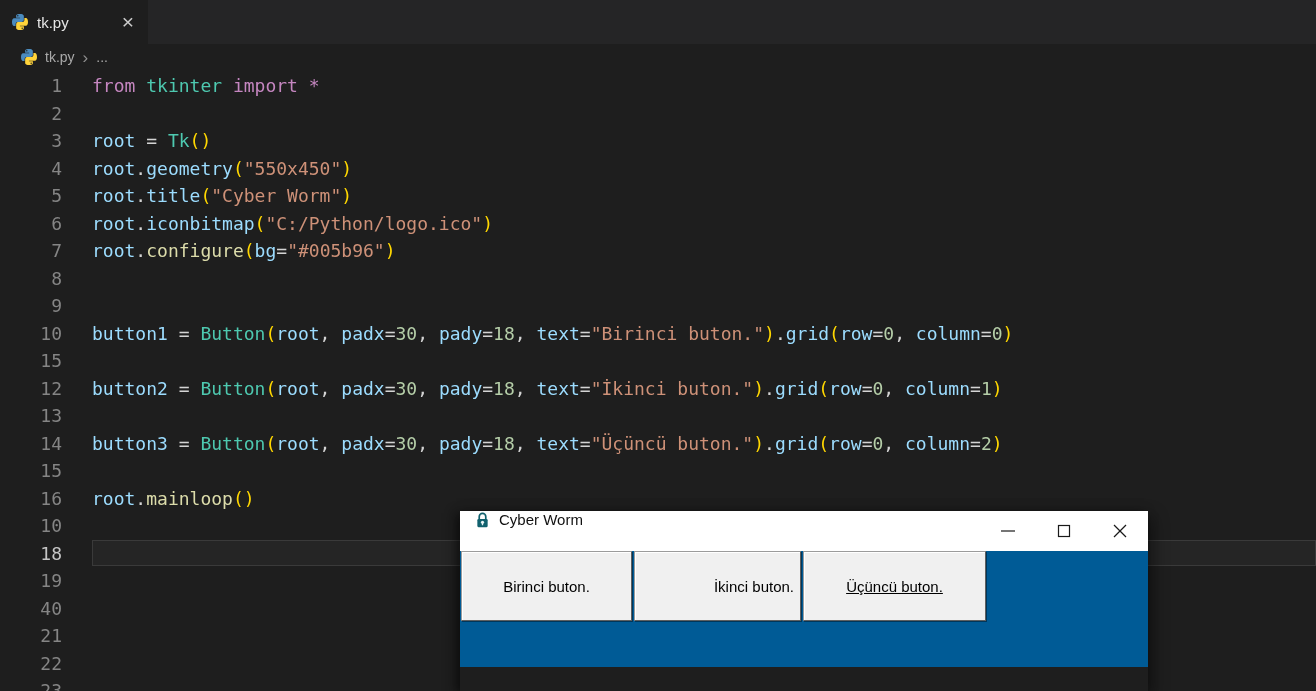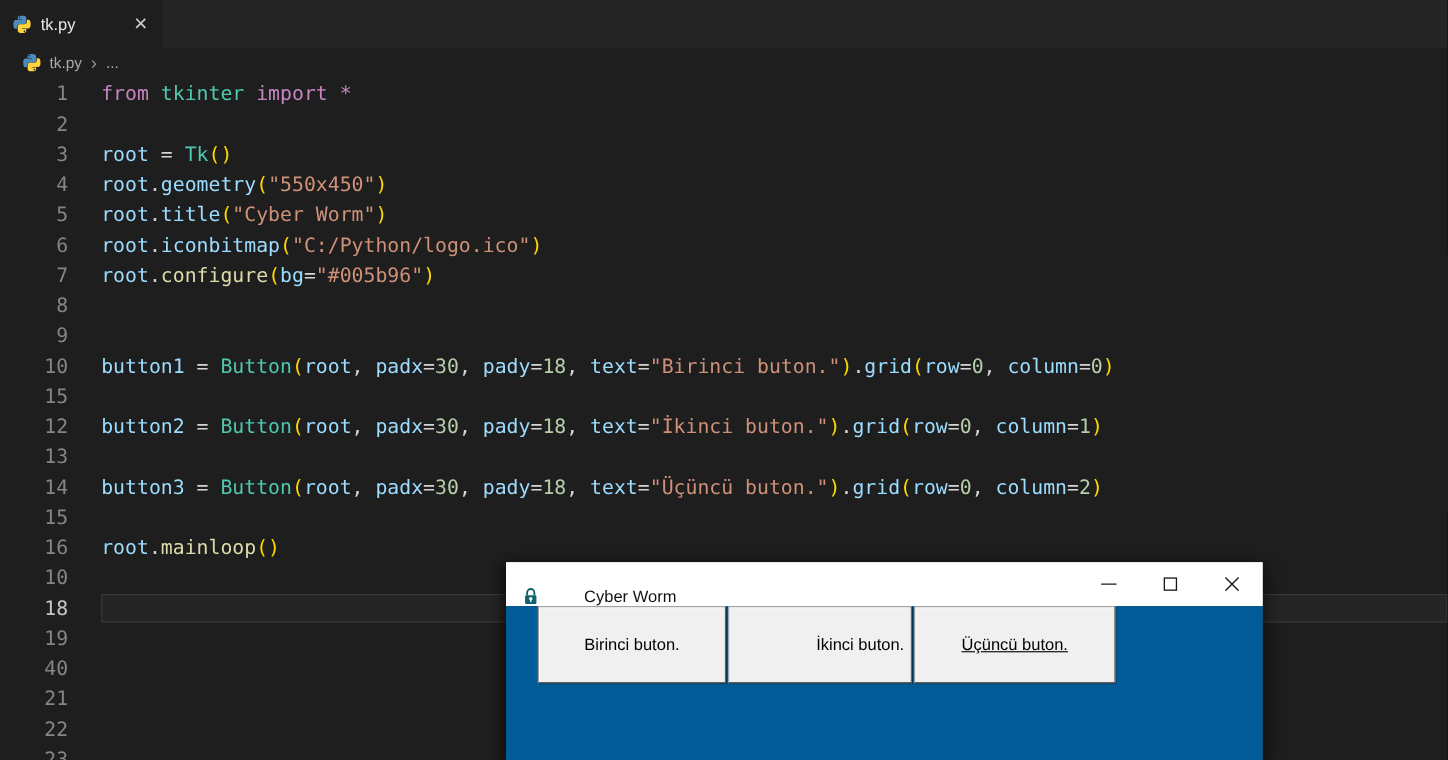--- a/index.html
+++ b/index.html
@@ -22,26 +22,26 @@
   .gutter{width:62px;flex:none;text-align:right;color:#858585;user-select:none;}
   .code{padding-left:30px;white-space:pre;text-align:center;}
   .code-line.active .gutter{color:#c6c6c6;}
   .code-line.active::after{content:"";position:absolute;left:92px;right:0;top:0;bottom:1px;
           border:1px solid #3a3a3a;background:rgba(255,255,255,0.03);pointer-events:none;}
   .tk-kw{color:#C586C0}.tk-cls{color:#4EC9B0}.tk-var{color:#9CDCFE}.tk-str{color:#CE9178}
   .tk-num{color:#B5CEA8}.tk-pl{color:#D4D4D4}.tk-br{color:#FFD700}.tk-fn{color:#DCDCAA}
   
   .tkwin{position:absolute;left:460px;top:511px;width:688px;height:180px;z-index:10;
          box-shadow:-4px 2px 10px rgba(0,0,0,0.5),4px 6px 16px rgba(0,0,0,0.45);}
-  .titlebar{height:40px;background:#ffffff;display:flex;align-items:flex-end;gap:32px;}
+  .titlebar{height:40px;background:#ffffff;display:flex;align-items:flex-start;}
   .title-icon{margin-left:15px;display:flex;}
   .win-title{margin-left:9px;font-size:15px;color:#111111;}
   .win-controls{margin-left:auto;display:flex;height:100%;}
   .win-btn{width:56px;height:100%;display:flex;align-items:center;justify-content:center;cursor:pointer;}
-  .client{height:140px;background:#005b96;display:flex;align-items:flex-start;padding-left:28px;}
+  .client{height:116px;background:#005b96;display:flex;align-items:flex-start;}
   .tkbtn{height:70px;box-sizing:border-box;margin-right:2px;background:#f0f0f0;
          border:1px solid #9b9b9b;border-right-color:#5f5f5f;border-bottom-color:#5f5f5f;
          box-shadow:1px 1px 0 rgba(0,0,0,0.4),inset 1px 1px 0 #ffffff;
          font-family:"Liberation Sans",sans-serif;font-size:15px;color:#000;cursor:pointer;}
   .tkbtn:nth-of-type(1){width:171px;margin-left:1px;}
   .tkbtn:nth-of-type(2){width:167px;text-align:right;}
   .tkbtn:nth-of-type(3){width:183px;text-decoration:underline;}
 </style>
 </head>
 <body>

